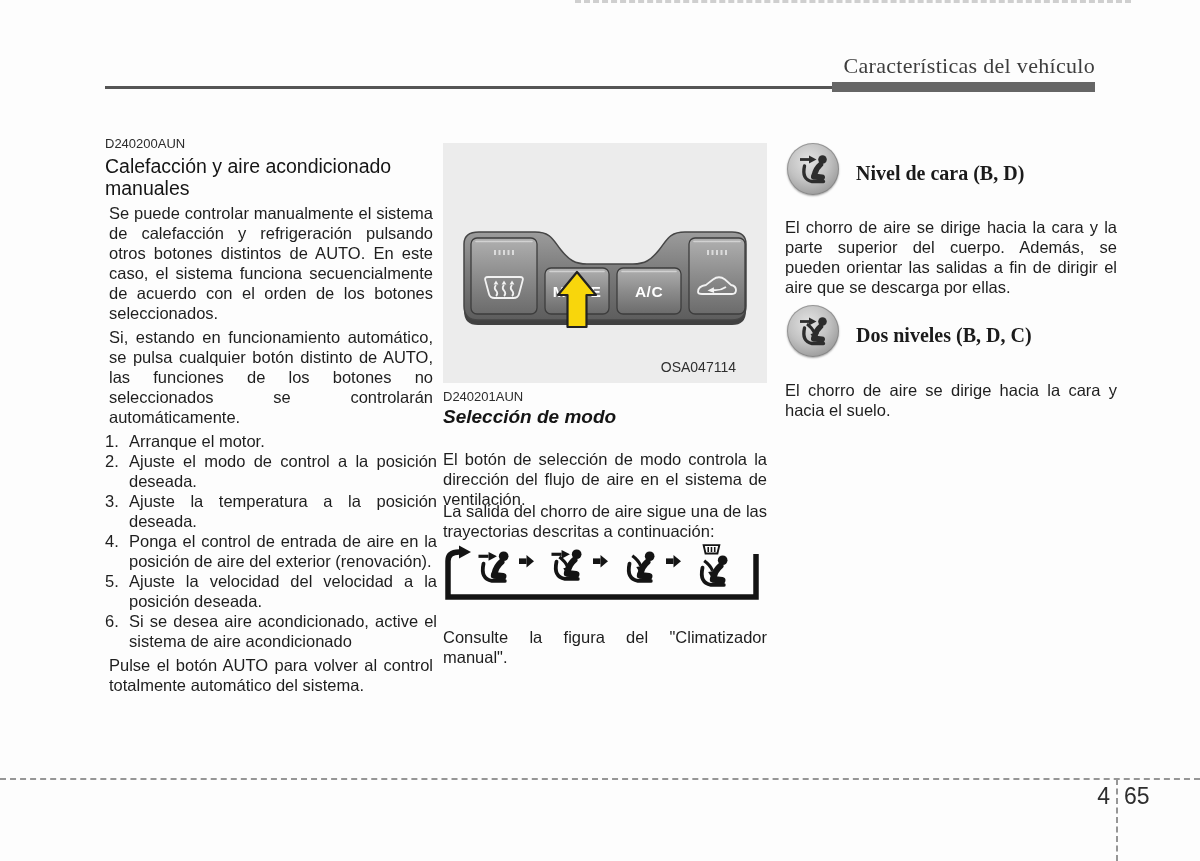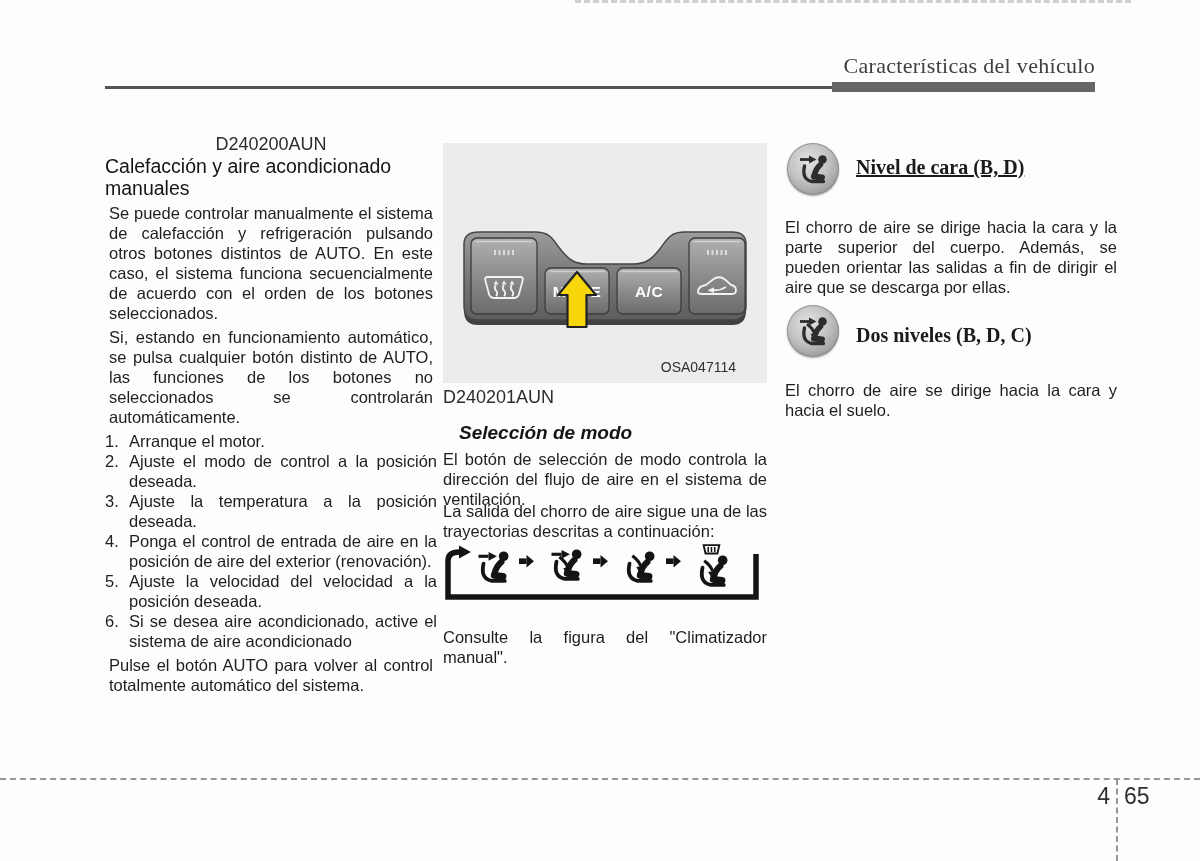--- a/index.html
+++ b/index.html
@@ -8,23 +8,23 @@
 
   
   .hdr-title{top:53px;right:105px;font-family:"Liberation Serif",serif;font-size:22px;color:#3e3e3e;letter-spacing:.3px;}
   .rule-thin{left:105px;top:86px;width:727px;height:3px;background:#555;}
   .rule-thick{left:832px;top:82px;width:263px;height:10px;background:#666;}
   .top-dashes{left:575px;top:0;width:556px;height:0;border-top:3px dashed #cfcfcf;}
 
   
   .col{width:332px;font-size:16.5px;line-height:20px;text-align:justify;}
   .col p{margin:4px;}
-  .code{font-size:18px;color:#2c2c2c;text-align:center;line-height:16px;margin-bottom:3px;}
+  .code{font-size:13px;color:#2c2c2c;text-align:left;line-height:16px;margin-bottom:3px;}
   h1.h-sans{font-size:19.5px;line-height:22px;margin:0 0 3px 0;font-weight:normal;text-align:left;color:#151515;}
-  h2.h-sans-it{font-size:19px;line-height:22px;margin:16px;font-weight:bold;font-style:italic;text-align:right;color:#151515;}
+  h2.h-sans-it{font-size:19px;line-height:22px;margin:0;font-weight:bold;font-style:italic;text-align:right;color:#151515;}
   .steps{margin:0;}
   .step{display:flex;}
   .step .num{width:24px;flex:0 0 24px;}
   .step .txt{flex:1;text-align:justify;}
 
   
   .fig-box{left:443px;top:143px;width:324px;height:240px;background:#ececec;}
   .fig-caption{left:424px;top:359px;width:312px;text-align:right;font-size:14px;color:#2f2f2f;}
   .panel-svg{left:455px;top:216px;}
   .btn-label{font:bold 15.5px "Liberation Sans",sans-serif;fill:#fff;letter-spacing:.5px;}
@@ -217,21 +217,21 @@
   <use href="#seq-arrow" transform="translate(223,15)"></use>
   <use href="#g-floor-def" transform="translate(250,13) scale(1.12)"></use>
 </svg>
 <p class="abs col consulte">Consulte la figura del "Climatizador manual".</p>
 
 <div class="abs badge" style="left:787px;top:143px;">
   <svg width="36" height="34" viewBox="-1 -1 36 34">
       <use href="#g-face"></use>
     </svg>
 </div>
-<div class="abs r-heading" style="left:856px;top:156px;text-decoration:underline;">Nivel de cara (B, D)</div>
+<div class="abs r-heading" style="left:856px;top:162px;">Nivel de cara (B, D)</div>
 <p class="abs col" style="left:785px;top:200px;width:332px;">El chorro de aire se dirige hacia la cara y la parte superior del cuerpo. Además, se pueden orientar las salidas a fin de dirigir el aire que se descarga por ellas.</p>
 
 <div class="abs badge" style="left:787px;top:305px;">
   <svg width="36" height="34" viewBox="-1 -1 36 34">
       <use href="#g-bilevel"></use>
     </svg>
 </div>
 <div class="abs r-heading" style="left:856px;top:324px;">Dos niveles (B, D, C)</div>
 <p class="abs col" style="left:785px;top:363px;width:332px;">El chorro de aire se dirige hacia la cara y hacia el suelo.</p>
 

